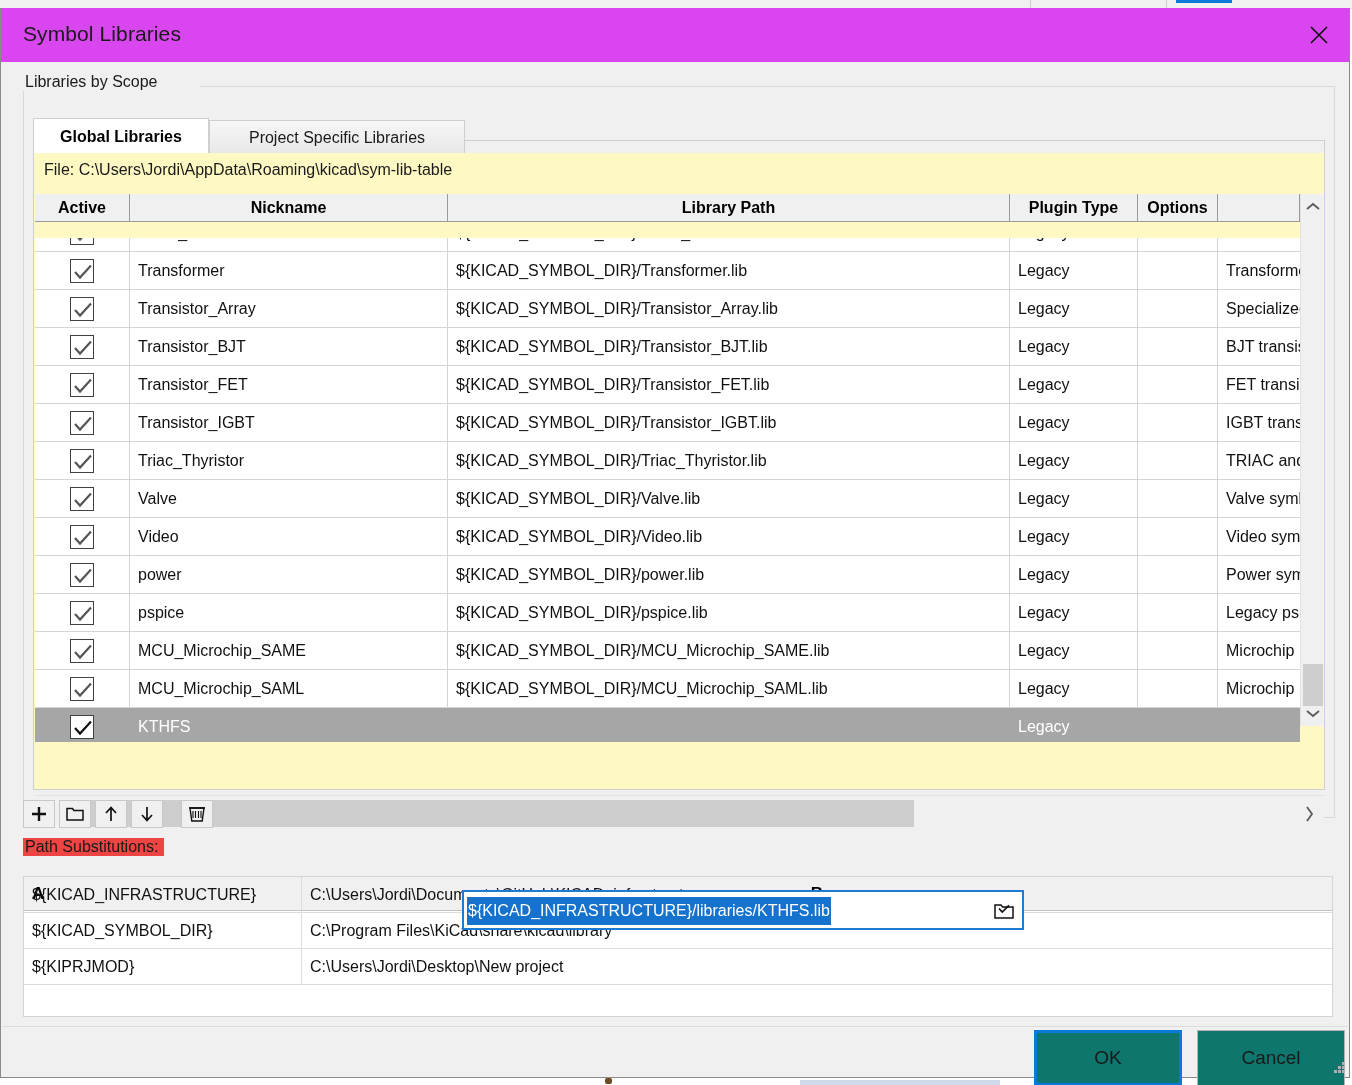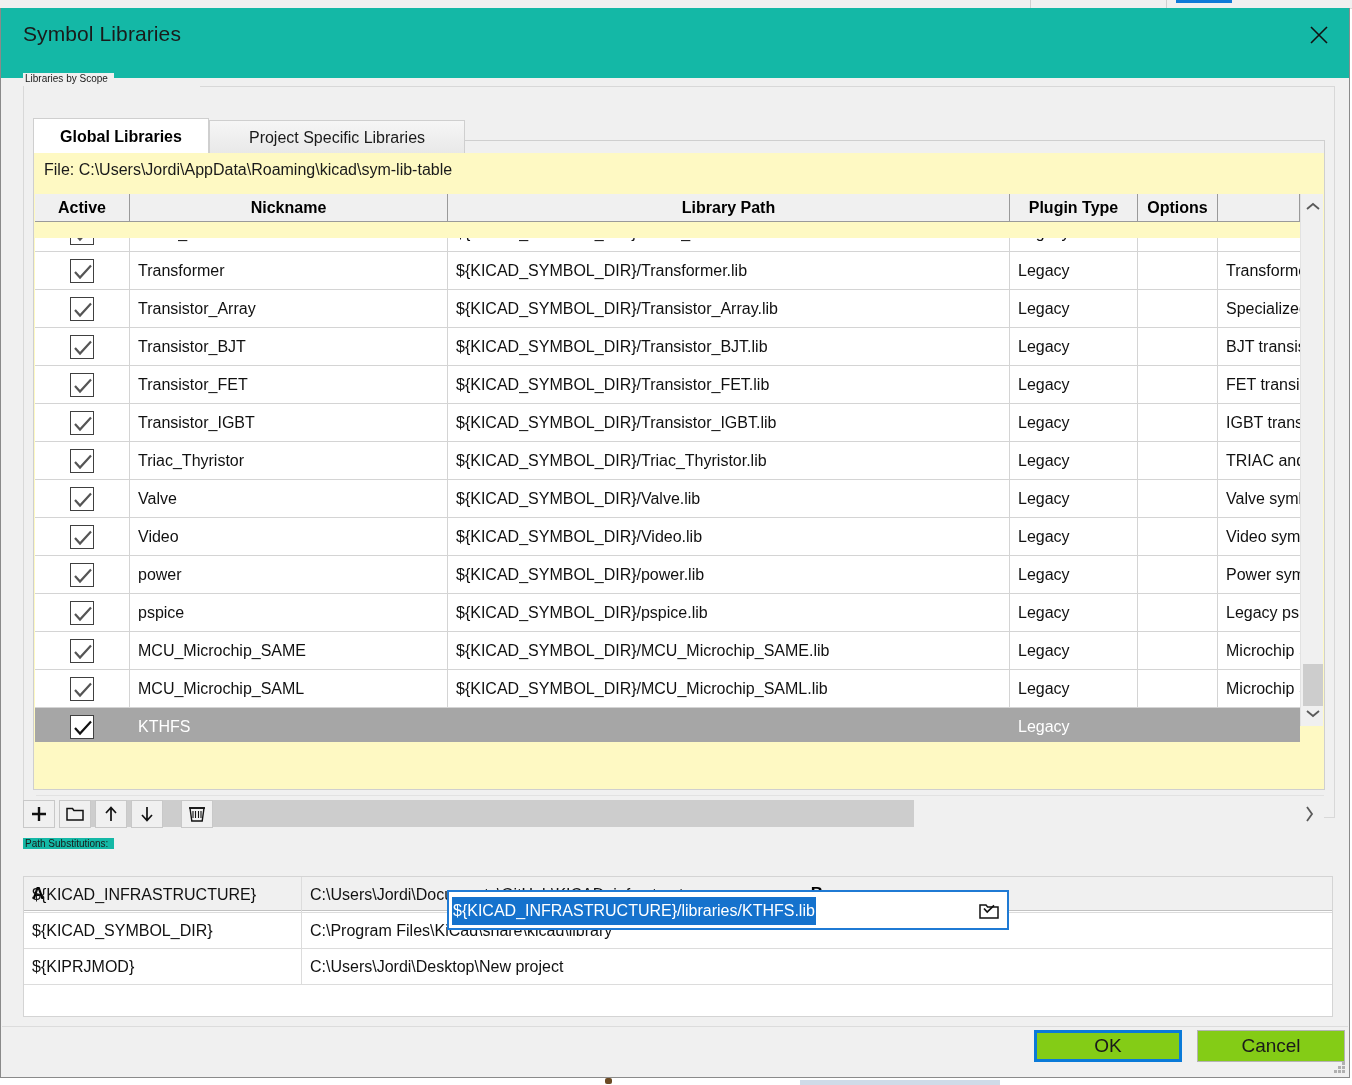--- a/index.html
+++ b/index.html
@@ -17,28 +17,28 @@
   #bg-strip-bottom{position:absolute;left:0;top:1078px;width:1352px;height:7px;background:#ffffff;}
   #bg-strip-bottom .taskpill{position:absolute;left:800px;top:2px;width:200px;height:5px;background:#cfdbe8;}
   #bg-strip-bottom .dotmark{position:absolute;left:605px;top:0px;width:7px;height:6px;background:#6b4a24;border-radius:2px;}
 
   
   #dialog{
     position:absolute;left:0;top:8px;width:1350px;height:1070px;
     background:#f0f0f0;border:1px solid #8a8a8a;border-top:none;
     box-sizing:border-box;
   }
-  #titlebar{position:absolute;left:0;top:0;width:1348px;height:70px;background:#14b8a6;}
+  #titlebar{position:absolute;left:0;top:0;width:1348px;height:54px;background:#d946ef;}
   #title-text{position:absolute;left:22px;top:14px;font-size:21px;color:#1a1a1a;letter-spacing:0.1px;}
   #close-btn{position:absolute;right:0;top:0;width:60px;height:54px;display:flex;align-items:center;justify-content:center;cursor:default;}
   #close-btn svg{display:block;}
 
   
   #scope-group{position:absolute;left:22px;top:66px;width:1312px;height:744px;}
-  #scope-legend{position:absolute;left:0;top:-1px;background:#f0f0f0;padding:0 6px 0 2px;font-size:10px;color:#1a1a1a;z-index:3;}
+  #scope-legend{position:absolute;left:0;top:-1px;background:#f0f0f0;padding:0 6px 0 2px;font-size:16px;color:#1a1a1a;z-index:3;}
   #scope-frame{position:absolute;left:0;top:12px;width:1312px;height:732px;border:1px solid #d8d8d8;box-sizing:border-box;}
   #scope-frame-notch{position:absolute;left:1px;top:12px;width:176px;height:2px;background:#f0f0f0;z-index:2;}
 
   
   #notebook{position:absolute;left:10px;top:44px;width:1264px;height:672px;}
   #tabstrip{position:absolute;left:0;top:0;width:1292px;height:35px;}
   #tabstrip .strip-bg{position:absolute;left:0;top:22px;width:1292px;height:13px;background:#f0f0f0;border:1px solid #cfcfcf;border-bottom:none;box-sizing:border-box;}
   .tab{position:absolute;top:2px;height:34px;box-sizing:border-box;display:flex;align-items:center;justify-content:center;
        border:1px solid #cfcfcf;border-bottom:none;font-size:16px;cursor:default;}
   .tab.active{left:0;width:176px;background:#ffffff;font-weight:bold;color:#000;top:0;height:36px;}
@@ -61,21 +61,21 @@
   .cell.c-active{left:0;width:95px;justify-content:center;padding-left:0;}
   .cell.c-nick{left:95px;width:318px;}
   .cell.c-path{left:413px;width:562px;}
   .cell.c-plugin{left:975px;width:128px;}
   .cell.c-opt{left:1103px;width:80px;}
   .cell.c-desc{left:1183px;width:120px;border-right:none;}
   .chk{width:24px;height:24px;border:1px solid #404040;background:#ffffff;position:relative;box-sizing:border-box;}
   .chk svg{position:absolute;left:2px;top:3px;}
 
   
-  #path-editor{position:absolute;left:412px;top:696px;width:562px;height:40px;background:#ffffff;border:2px solid #1f7ad4;box-sizing:border-box;z-index:5;}
+  #path-editor{position:absolute;left:427px;top:696px;width:562px;height:40px;background:#ffffff;border:2px solid #1f7ad4;box-sizing:border-box;z-index:5;}
   #path-editor .sel-text{position:absolute;left:3px;top:5px;height:28px;background:#1572cd;color:#ffffff;font-size:16px;line-height:28px;padding:0 1px;white-space:nowrap;}
   #path-editor .browse-icon{position:absolute;right:8px;top:9px;width:20px;height:20px;}
 
   
   #vscroll{position:absolute;left:1265px;top:0;width:23px;height:532px;background:#f0f0f0;border-left:1px solid #e2e2e2;box-sizing:border-box;}
   #vscroll .arrow{position:absolute;left:0;width:23px;height:26px;display:flex;align-items:center;justify-content:center;}
   #vscroll .arrow.up{top:0;}
   #vscroll .arrow.dn{bottom:0;}
   #vscroll .thumb{position:absolute;left:2px;top:470px;width:20px;height:42px;background:#cdcdcd;}
 
@@ -86,36 +86,36 @@
   #hscroll .arrow.rt{right:0;}
   #hscroll .thumb{position:absolute;left:38px;top:4px;width:840px;height:27px;background:#cdcdcd;}
 
   
   #tool-row{position:absolute;left:22px;top:792px;width:400px;height:30px;}
   .tool-btn{position:absolute;top:0;width:32px;height:28px;background:#f0f0f0;border:1px solid #c8c8c8;box-sizing:border-box;
             display:flex;align-items:center;justify-content:center;cursor:default;}
 
   
   #subs-group{position:absolute;left:22px;top:832px;width:1312px;height:180px;}
-  #subs-legend{position:absolute;left:0;top:-2px;background:#14b8a6;padding:0 6px 0 2px;font-size:10px;color:#1a1a1a;z-index:3;}
+  #subs-legend{position:absolute;left:0;top:-2px;background:#ef4444;padding:0 6px 0 2px;font-size:16px;color:#1a1a1a;z-index:3;}
   #subs-table{position:absolute;left:0;top:36px;width:1310px;height:141px;background:#ffffff;border:1px solid #d4d4d4;box-sizing:border-box;}
   #subs-head{position:absolute;left:0;top:0;width:1308px;height:34px;background:#f0f0f0;border-bottom:1px solid #c2c2c2;box-sizing:border-box;}
   .shcell{position:absolute;top:0;height:33px;display:flex;align-items:center;font-weight:bold;font-size:17px;color:#000;
           border-right:1px solid #c2c2c2;box-sizing:border-box;}
   .shcell.a{left:0;width:278px;padding-left:8px;}
   .shcell.b{left:278px;width:1030px;justify-content:center;border-right:none;}
   .srow{position:absolute;left:0;width:1308px;height:36px;border-bottom:1px solid #dcdcdc;box-sizing:border-box;}
   .scell{position:absolute;top:0;height:35px;display:flex;align-items:center;font-size:16px;color:#111;padding-left:8px;
          box-sizing:border-box;white-space:nowrap;overflow:hidden;}
   .scell.a{left:0;width:278px;border-right:1px solid #dcdcdc;}
   .scell.b{left:278px;width:1030px;}
 
   
   #footer-sep{position:absolute;left:1px;top:1018px;width:1346px;height:1px;background:#dcdcdc;}
-  .dlg-btn{position:absolute;top:1022px;height:32px;background:#84cc16;box-sizing:border-box;
+  .dlg-btn{position:absolute;top:1022px;height:56px;background:#0f766e;box-sizing:border-box;
            display:flex;align-items:center;justify-content:center;font-size:19px;color:#1a1a1a;cursor:default;}
   #ok-btn{left:1033px;width:148px;border:3px solid #0a7ad8;}
   #cancel-btn{left:1196px;width:148px;border:1px solid #b4b4b4;}
   #resize-grip{position:absolute;right:3px;bottom:3px;width:14px;height:14px;}
 </style>
 </head>
 <body>
 
 <div id="bg-strip-top">
   <div class="seam" style="left:1030px"></div>

